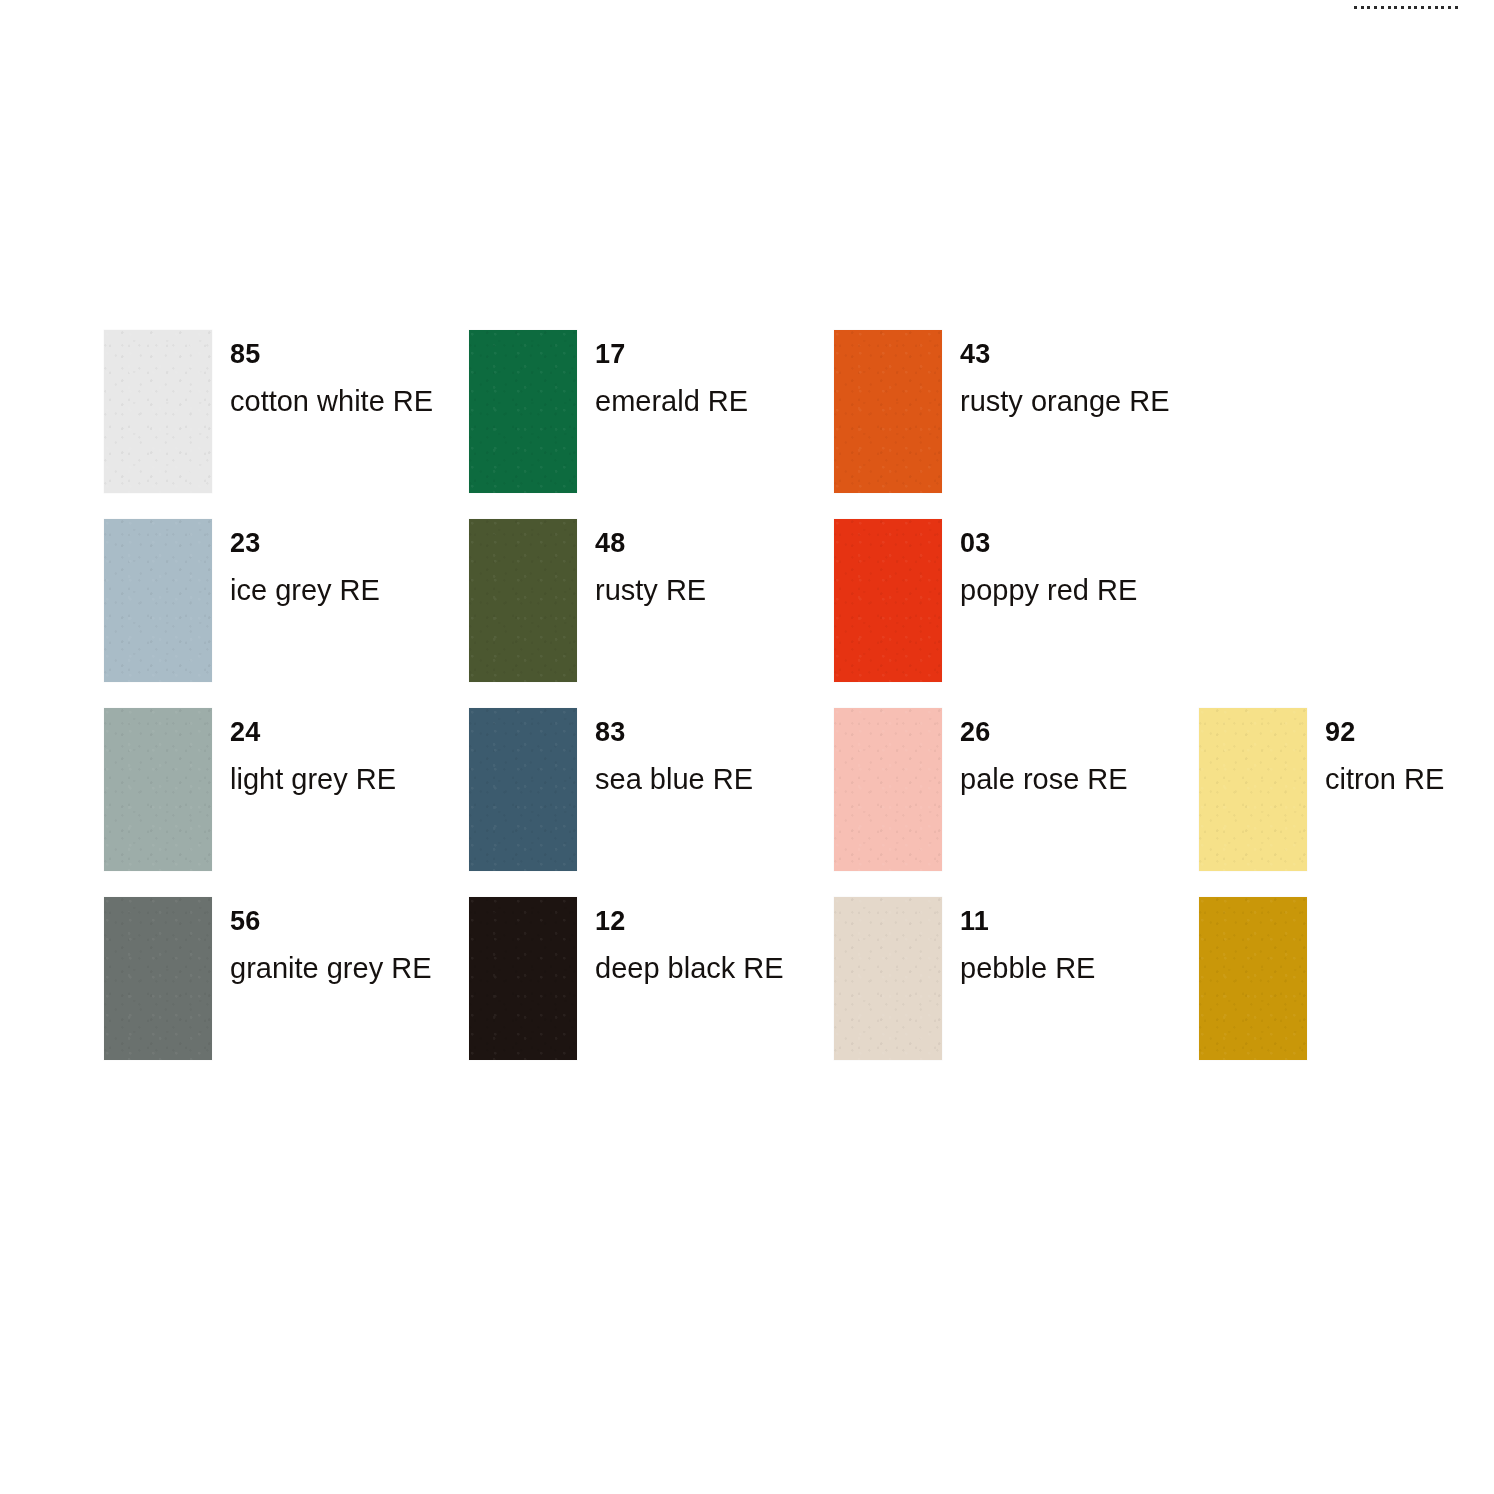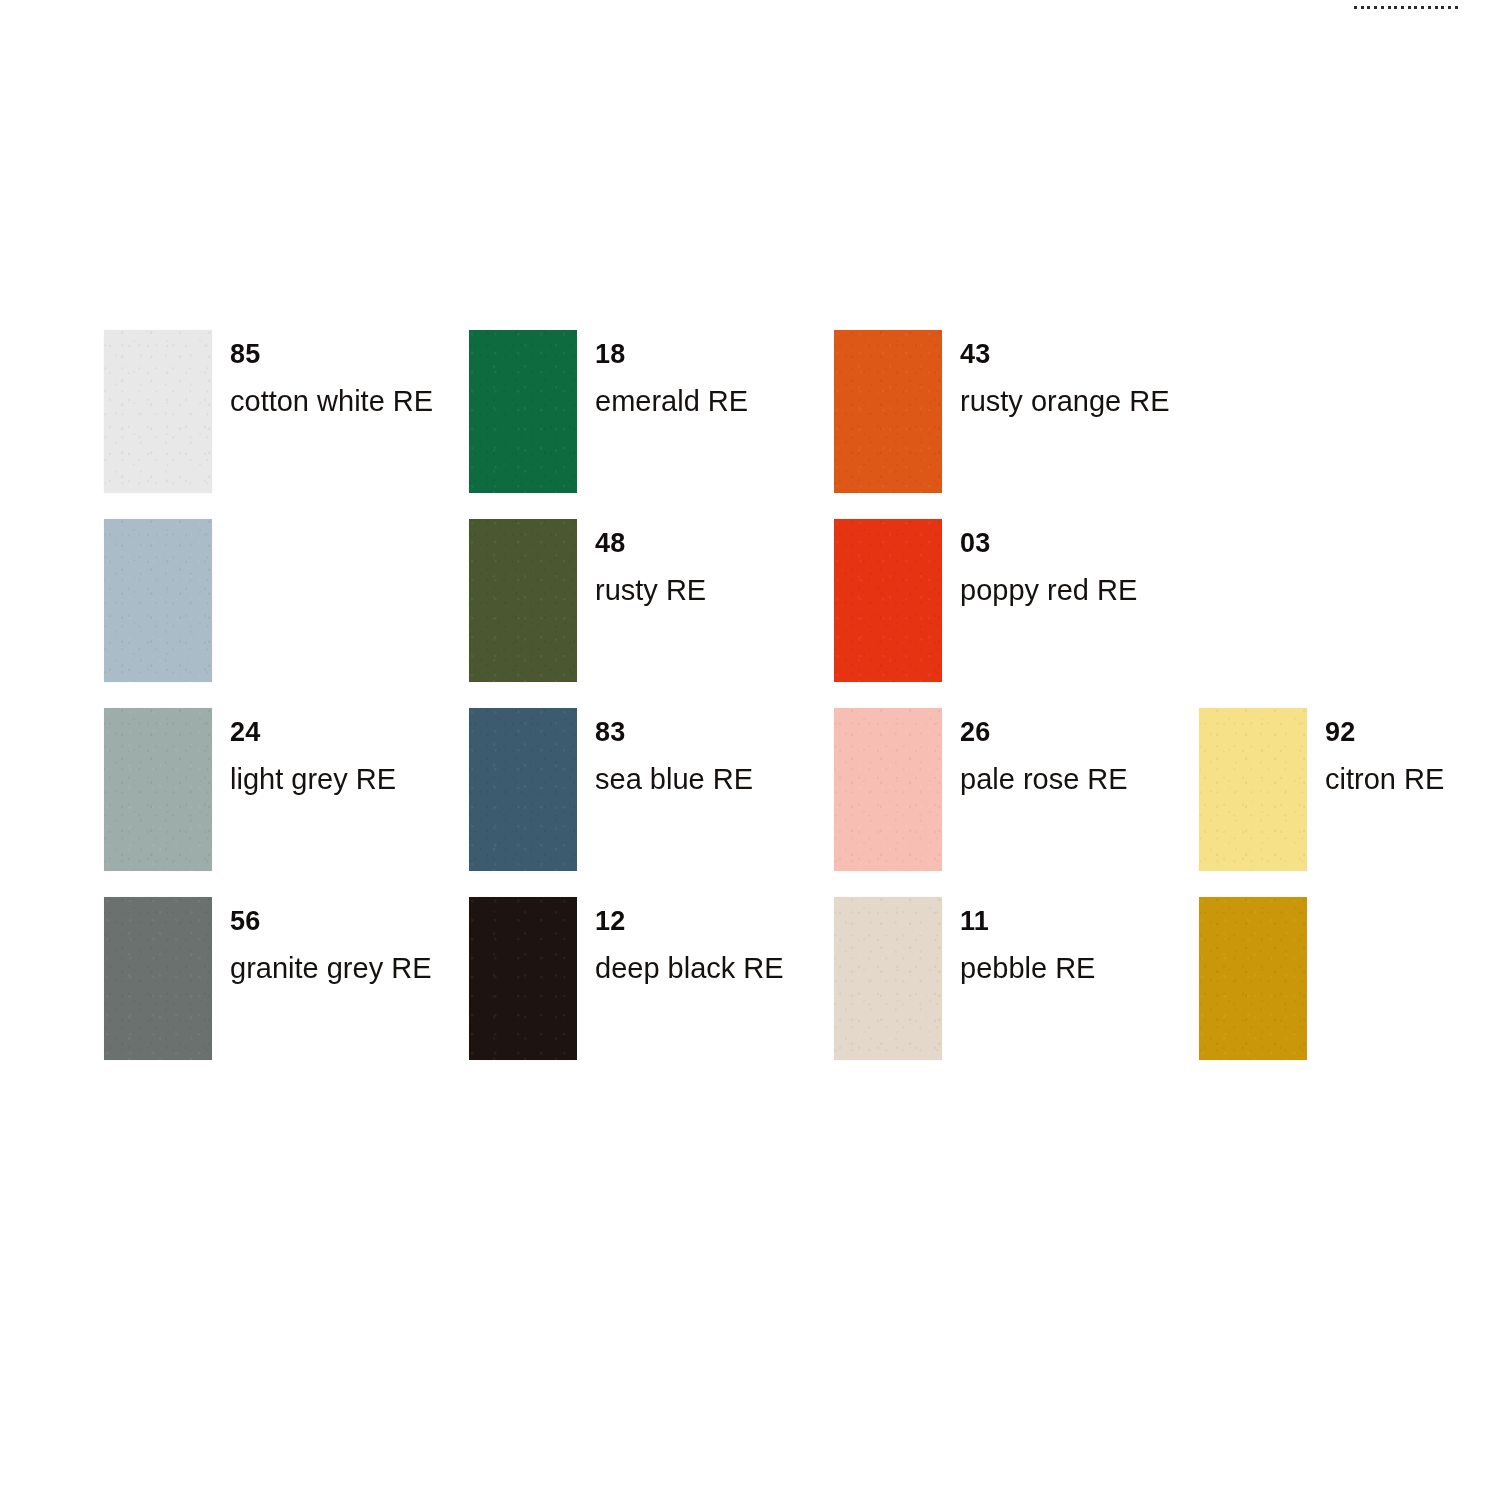--- a/index.html
+++ b/index.html
@@ -131,34 +131,38 @@
     <div class="swatch-cell">
       <div class="swatch-chip" style="background: rgb(232, 232, 232);"></div>
       <div class="swatch-text">
         <span class="swatch-code">85</span>
         <span class="swatch-label">cotton white RE</span>
       </div>
     </div>
     <div class="swatch-cell">
       <div class="swatch-chip" style="background: rgb(13, 107, 63);"></div>
       <div class="swatch-text">
-        <span class="swatch-code">18</span>
+        <span class="swatch-code">17</span>
         <span class="swatch-label">emerald RE</span>
       </div>
     </div>
     <div class="swatch-cell">
       <div class="swatch-chip" style="background: rgb(221, 87, 22);"></div>
       <div class="swatch-text">
         <span class="swatch-code">43</span>
         <span class="swatch-label">rusty orange RE</span>
       </div>
     </div>
     <div class="swatch-cell is-empty"></div>
     <div class="swatch-cell">
       <div class="swatch-chip" style="background: rgb(169, 188, 199);"></div>
+      <div class="swatch-text">
+        <span class="swatch-code">23</span>
+        <span class="swatch-label">ice grey RE</span>
+      </div>
     </div>
     <div class="swatch-cell">
       <div class="swatch-chip" style="background: rgb(75, 87, 48);"></div>
       <div class="swatch-text">
         <span class="swatch-code">48</span>
         <span class="swatch-label">rusty RE</span>
       </div>
     </div>
     <div class="swatch-cell">
       <div class="swatch-chip" style="background: rgb(230, 51, 18);"></div>

